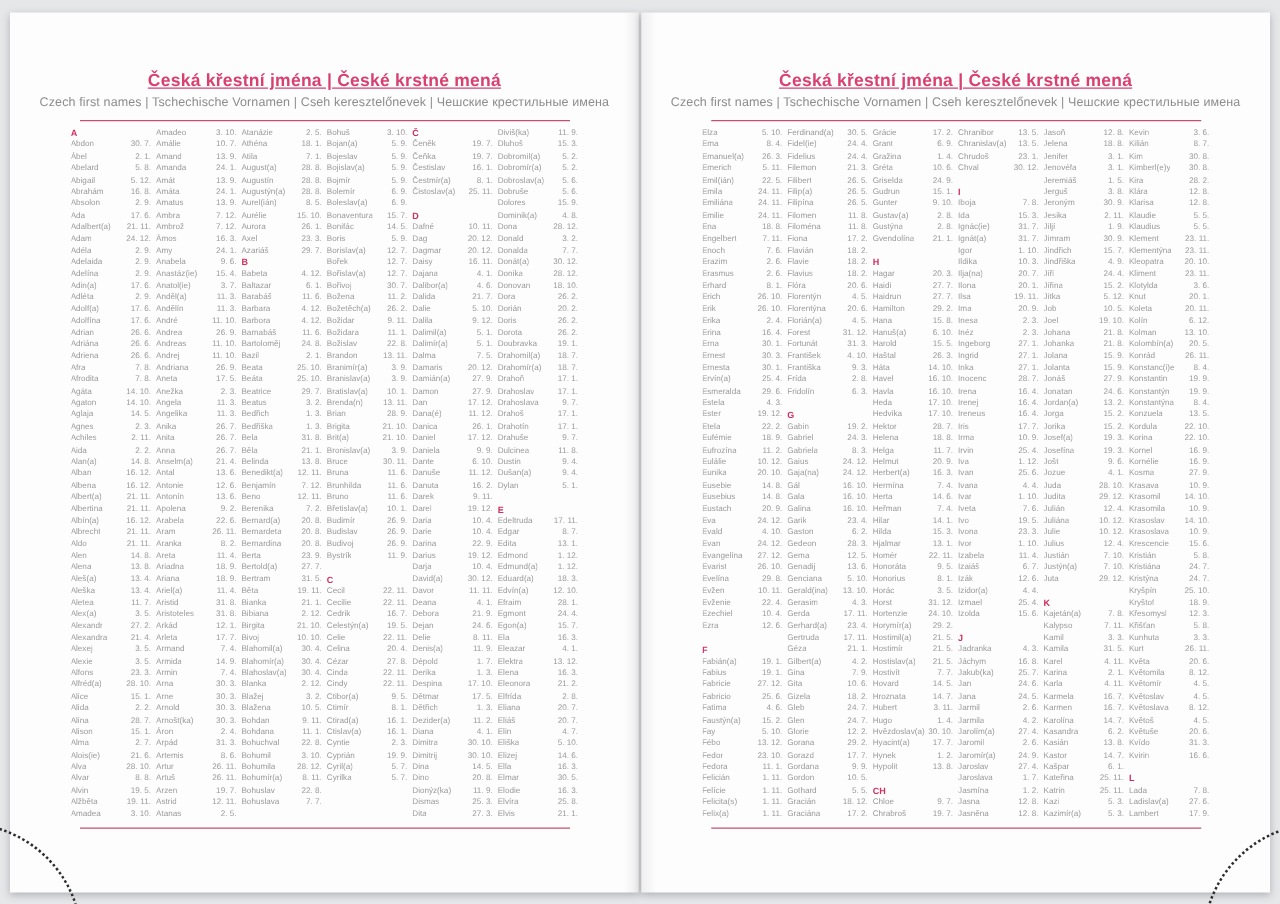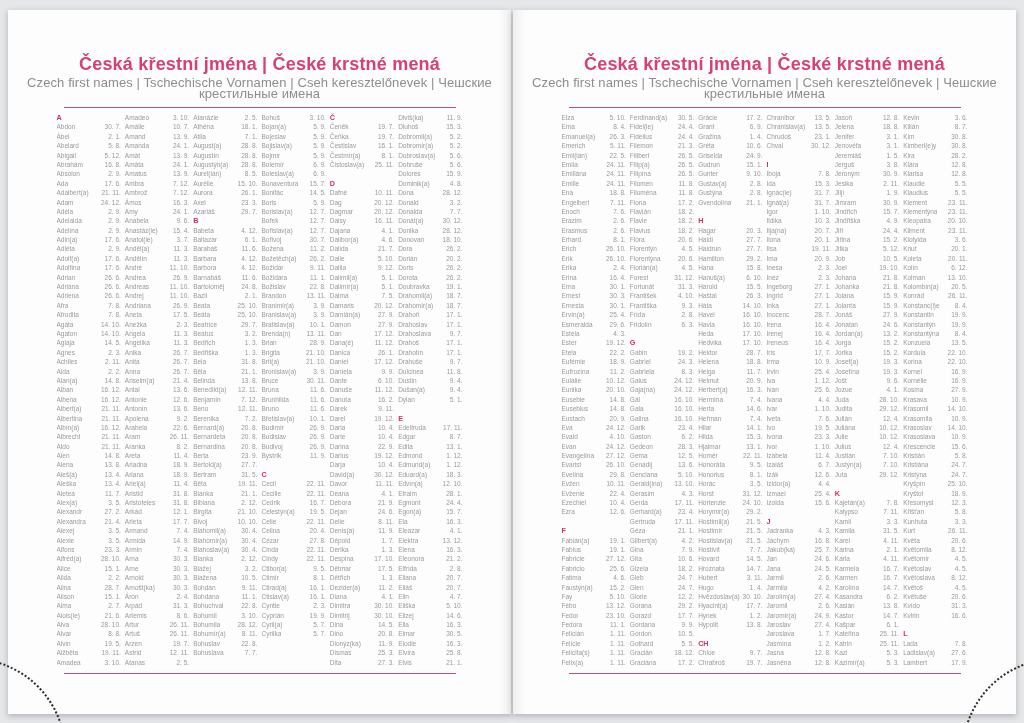--- a/index.html
+++ b/index.html
@@ -19,24 +19,24 @@
     content:"";position:absolute;right:0;top:0;bottom:0;width:12px;
     background:linear-gradient(to right,rgba(0,0,0,0),rgba(0,0,0,.06));
   }
   #page-right::before{
     content:"";position:absolute;left:0;top:0;bottom:0;width:12px;
     background:linear-gradient(to left,rgba(0,0,0,0),rgba(0,0,0,.06));
   }
   .content{padding-top:44px;}
   .title{
     text-align:center;color:var(--accent,#d84070);
-    font-weight:bold;font-size:18px;line-height:20px;letter-spacing:.2px;
+    font-weight:bold;font-size:14px;line-height:20px;letter-spacing:.2px;text-decoration:underline;
   }
   .subtitle{
-    text-align:center;color:#8d8d8d;font-size:13px;line-height:11px;margin-top:3px;
+    text-align:center;color:#8d8d8d;font-size:10px;line-height:11px;margin-top:3px;
     letter-spacing:.1px;
   }
   .rule{width:392px;margin:8px auto 0;border-top:1.6px solid var(--rule,#c2516f);height:0;}
   .rule.bottom{margin-top:4px;}
   .cols{
     width:406px;margin:5px auto 0;display:flex;gap:4px;height:556px;overflow:hidden;
   }
   .col{flex:1 1 0;min-width:0;}
   .row{
     display:flex;justify-content:space-between;align-items:baseline;

